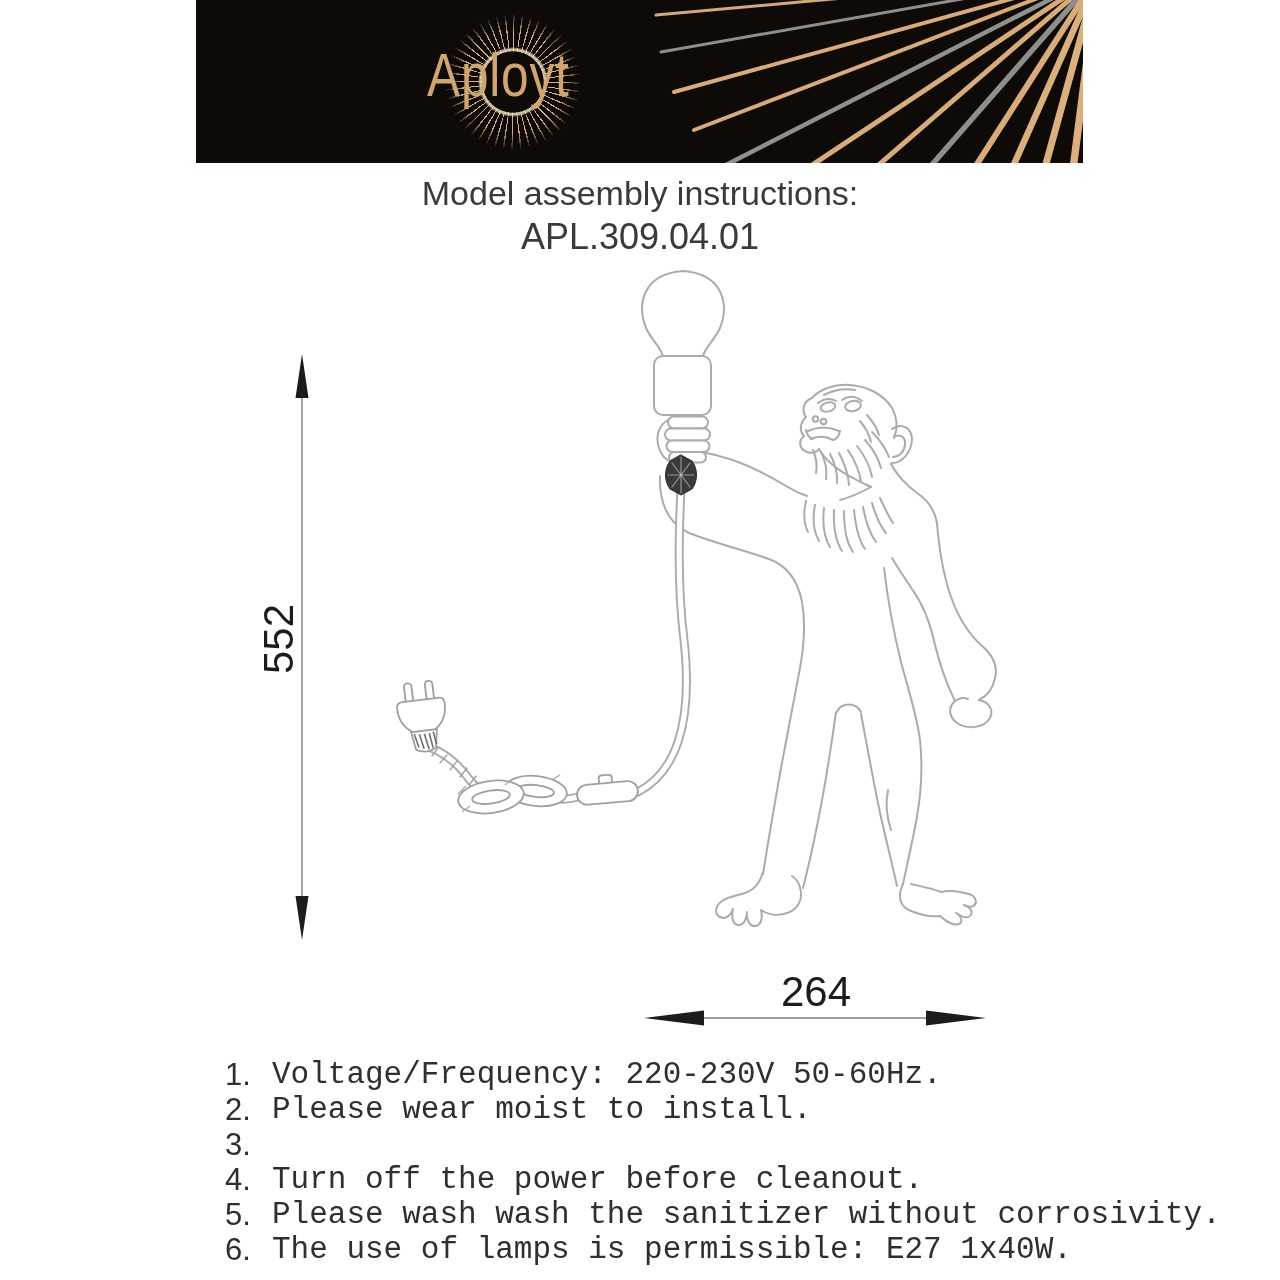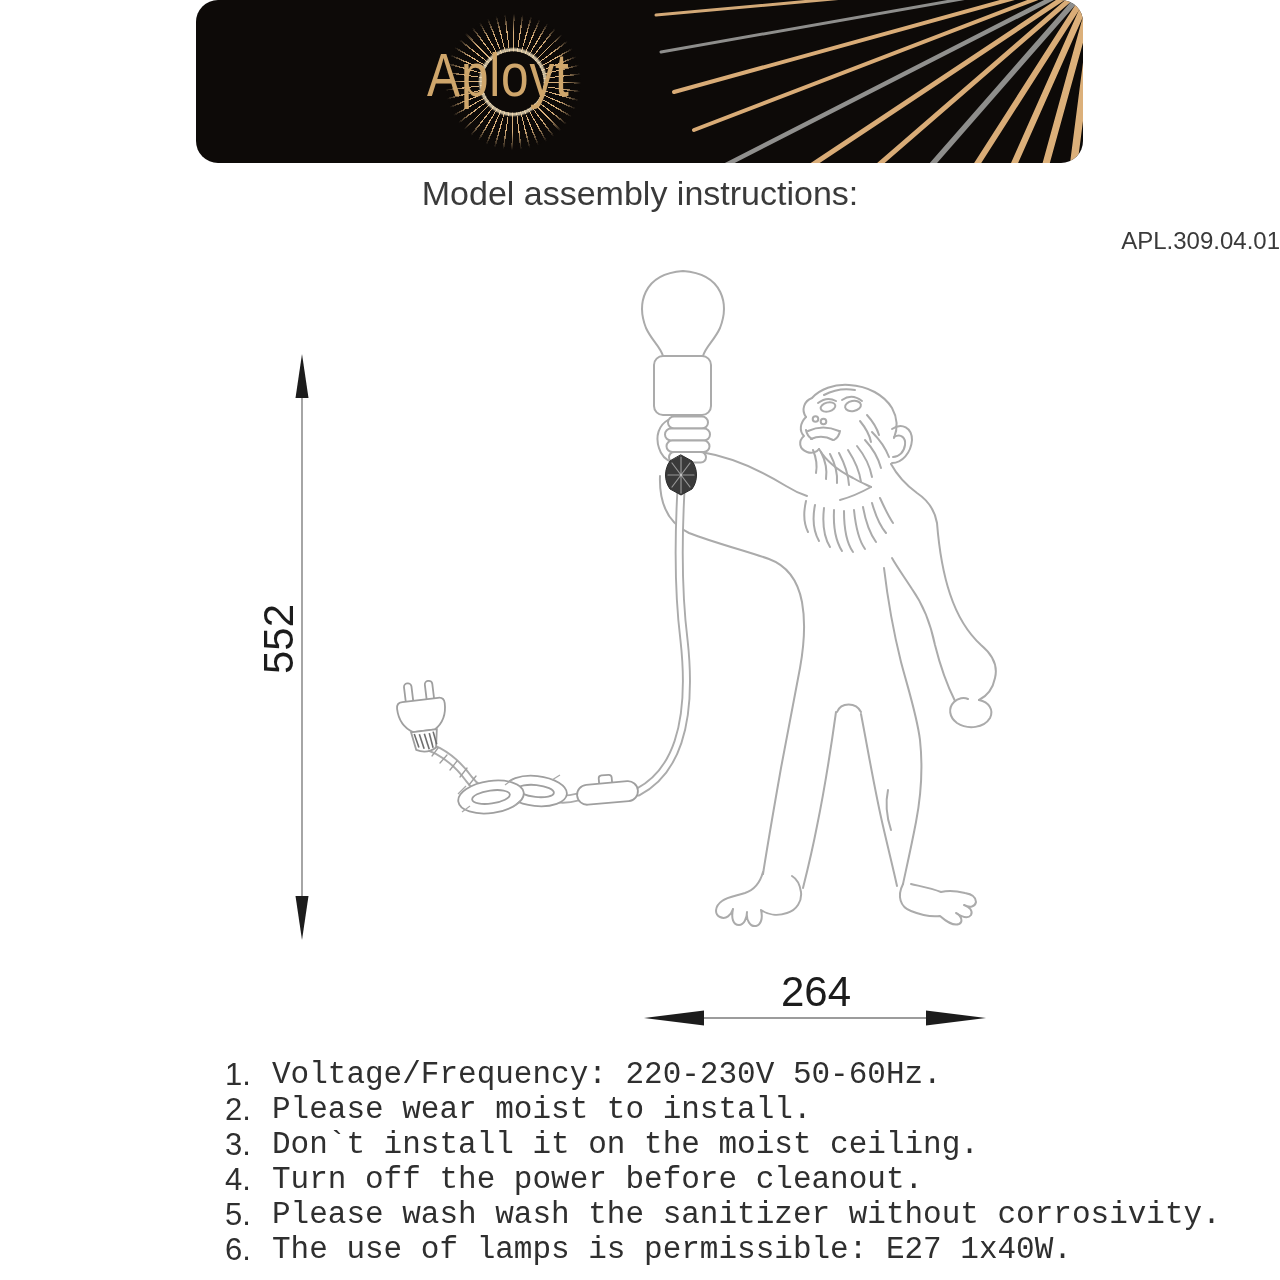--- a/index.html
+++ b/index.html
@@ -1,34 +1,34 @@
 <!DOCTYPE html>
 <html><head>
 <meta charset="utf-8">
 <style>
   html,body{margin:0;padding:0;background:#ffffff;}
   #page{position:relative;width:1280px;height:1280px;background:#ffffff;overflow:hidden;
         font-family:"Liberation Sans", sans-serif;}
 
   
-  #header{position:absolute;left:196px;top:0;width:887px;height:163px;background:#0d0a08;overflow:hidden;border-radius:22px;}
+  #header{position:absolute;left:196px;top:0;width:887px;height:163px;background:#0d0a08;overflow:hidden;}
   #logo-burst{position:absolute;left:244px;top:9px;width:146px;height:146px;border-radius:50%;
     background:
       radial-gradient(circle, #0d0a08 0 30px, rgba(13,10,8,0) 31px),
       radial-gradient(circle, rgba(0,0,0,0) 0 30px, rgba(246,228,192,.8) 31px 33px, rgba(0,0,0,0) 35px),
       radial-gradient(circle, rgba(13,10,8,0) 0 50px, #0d0a08 68px),
       repeating-conic-gradient(#d9b07c 0deg 1.4deg, rgba(13,10,8,0) 1.4deg 7.5deg);}
   #brand{position:absolute;left:231px;top:44px;color:#cfa66b;font-size:62px;font-weight:400;
          letter-spacing:1px;transform:scaleX(.8);transform-origin:left top;line-height:1;}
   #header-rays{position:absolute;right:0;top:0;}
 
   
   .title-line{position:absolute;left:0;width:1280px;text-align:center;color:#3a3a3a;}
   #title1{top:174px;font-size:34px;}
-  #title2{top:227px;font-size:24px;text-align:right;}
+  #title2{top:216px;font-size:36px;}
 
   
   #diagram{position:absolute;left:0;top:0;width:1280px;height:1280px;}
 
   
   #instructions{position:absolute;left:225px;top:1057px;width:1000px;color:#2f2f2f;}
   .instr-row{display:flex;align-items:flex-start;height:35px;font-size:31px;line-height:35px;}
   .instr-num{width:47px;flex:0 0 47px;}
   .instr-text{white-space:nowrap;font-family:Liberation Mono, monospace;}
 </style>
@@ -220,21 +220,20 @@
     <div class="instr-row">
       <span class="instr-num">1.</span>
       <span class="instr-text">Voltage/Frequency: 220-230V 50-60Hz.</span>
     </div>
     <div class="instr-row">
       <span class="instr-num">2.</span>
       <span class="instr-text">Please wear moist to install.</span>
     </div>
     <div class="instr-row">
       <span class="instr-num">3.</span>
-      <span class="instr-text">Don`t install it on the moist ceiling.</span>
     </div>
     <div class="instr-row">
       <span class="instr-num">4.</span>
       <span class="instr-text">Turn off the power before cleanout.</span>
     </div>
     <div class="instr-row">
       <span class="instr-num">5.</span>
       <span class="instr-text">Please wash wash the sanitizer without corrosivity.</span>
     </div>
     <div class="instr-row">

